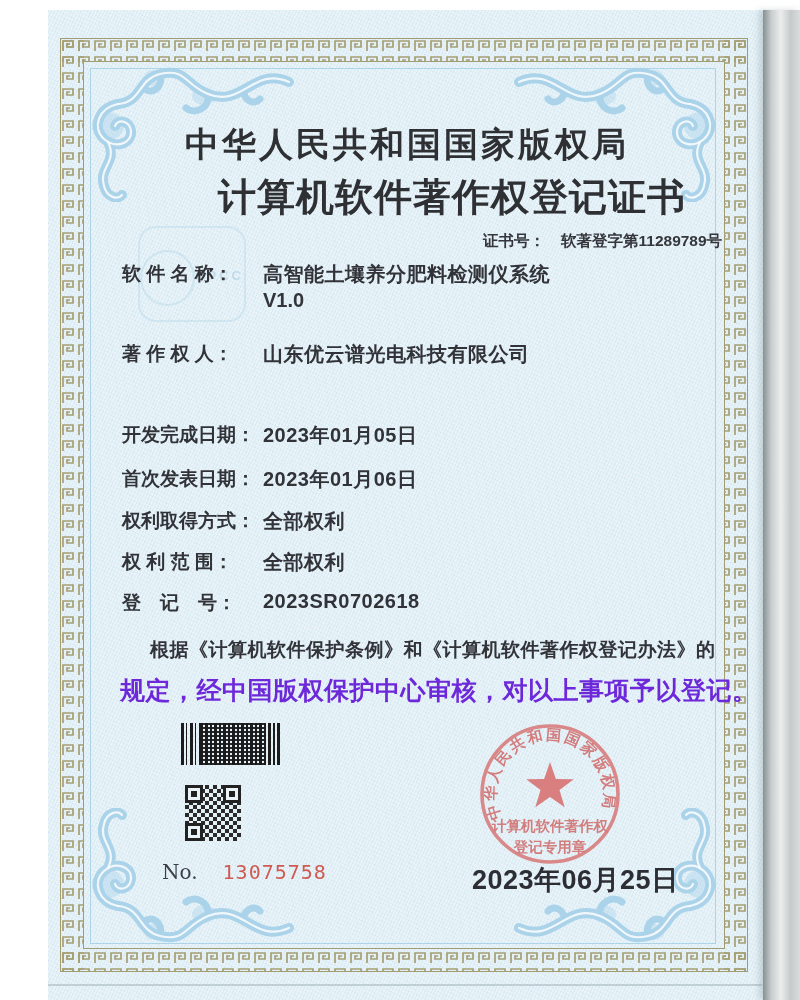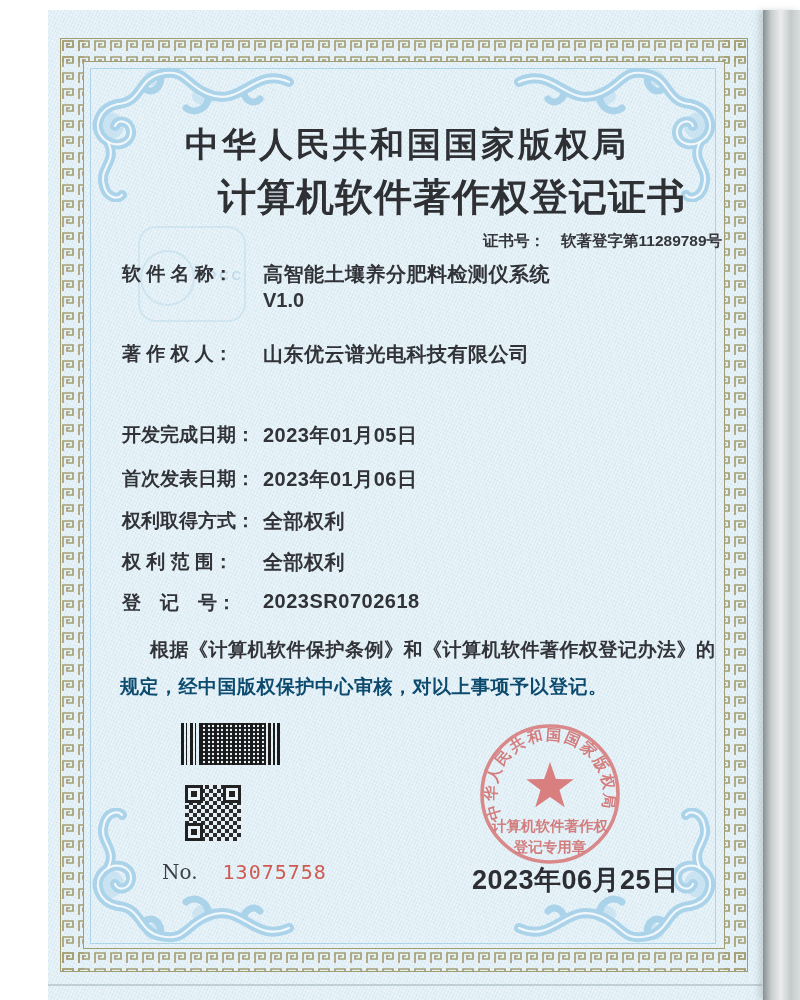--- a/index.html
+++ b/index.html
@@ -73,21 +73,21 @@
   .field .val{position:absolute;left:141px;top:0;white-space:pre;font-size:20px;letter-spacing:.5px;}
   .f0{left:122px;top:261px;} .f0b{left:263px;top:289px;position:absolute;font-weight:bold;font-size:20px;}
   .f1{left:122px;top:341px;}
   .f2{left:122px;top:422px;}
   .f3{left:122px;top:466px;}
   .f4{left:122px;top:508px;}
   .f5{left:122px;top:549px;}
   .f6{left:122px;top:590px;}
   
   .stmt1{position:absolute;left:150px;top:637px;font-size:19px;font-weight:600;letter-spacing:.5px;color:#313338;white-space:pre;}
-  .stmt2{position:absolute;left:120px;top:674px;font-size:19px;font-weight:600;letter-spacing:.5px;color:#0c4a6e;white-space:pre;}
+  .stmt2{position:absolute;left:120px;top:674px;font-size:25px;font-weight:600;letter-spacing:.5px;color:#6d28d9;white-space:pre;}
   
   .barcode{position:absolute;left:181px;top:723px;width:99px;height:42px;display:flex;}
   .bc-left{width:20px;height:100%;
     background:repeating-linear-gradient(90deg,#1c1c1c 0 3px,transparent 3px 5px,#1c1c1c 5px 6px,transparent 6px 9px);}
   .bc-mid{flex:1;height:100%;
     background:
       repeating-linear-gradient(0deg, rgba(25,25,25,.92) 0 2px, transparent 2px 4px),
       repeating-linear-gradient(90deg, #1c1c1c 0 2px, transparent 2px 4px, #1c1c1c 4px 7px, transparent 7px 9px);}
   .bc-right{width:16px;height:100%;
     background:repeating-linear-gradient(90deg,#1c1c1c 0 2px,transparent 2px 4px,#1c1c1c 4px 7px,transparent 7px 9px);}

